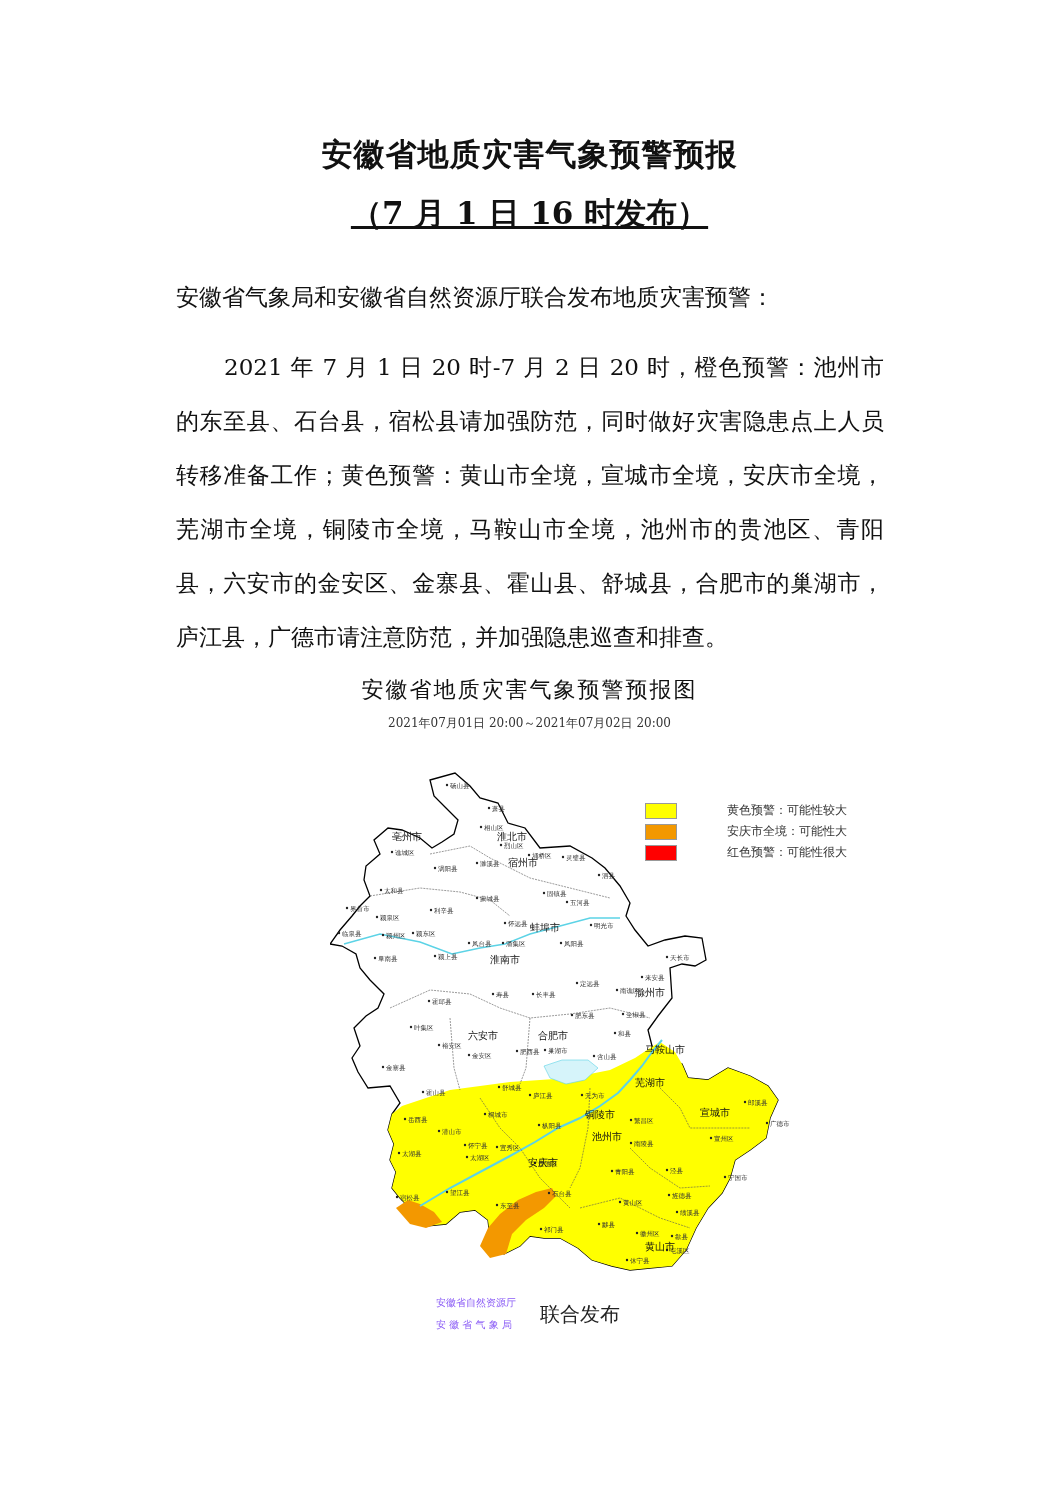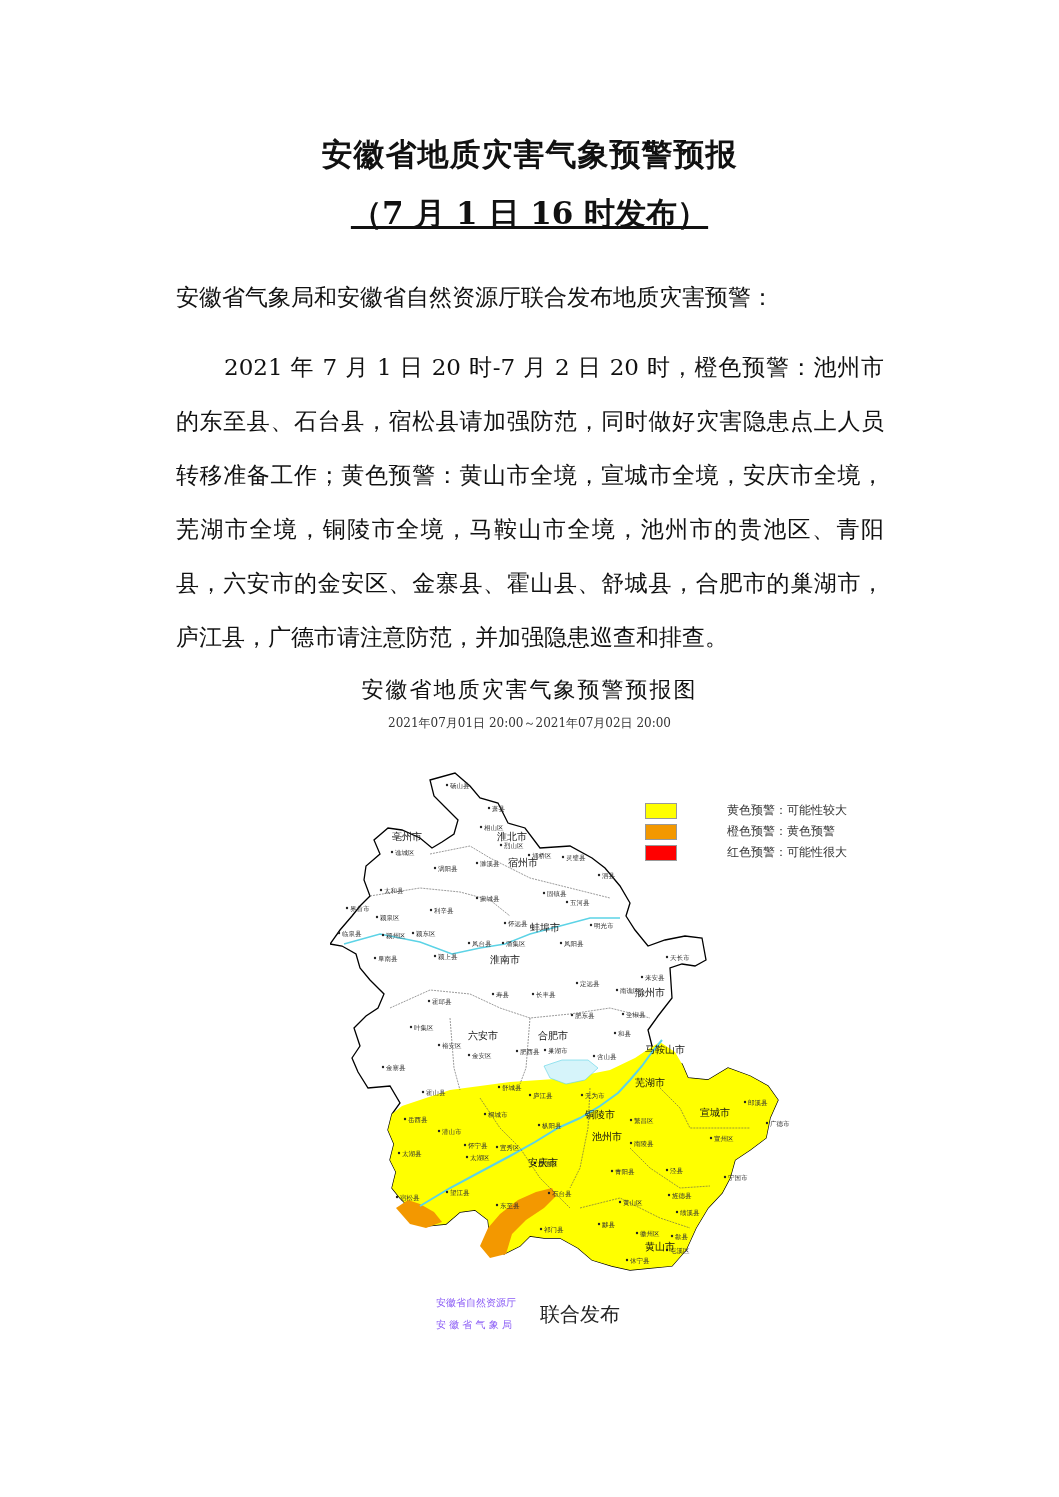--- a/index.html
+++ b/index.html
@@ -268,21 +268,21 @@
   </svg>
 </div>
 
 <div class="legend">
   <div class="legend-item">
     <span class="legend-swatch" style="background:#ffff00"></span>
     <span>黄色预警：可能性较大</span>
   </div>
   <div class="legend-item">
     <span class="legend-swatch" style="background:#f39800"></span>
-    <span>橙色预警：黄色预警</span>
+    <span>安庆市全境：可能性大</span>
   </div>
   <div class="legend-item">
     <span class="legend-swatch" style="background:#ff0000"></span>
     <span>红色预警：可能性很大</span>
   </div>
 </div>
 
 <div class="footer">
   <div class="footer-orgs">
     <div>安徽省自然资源厅</div>

